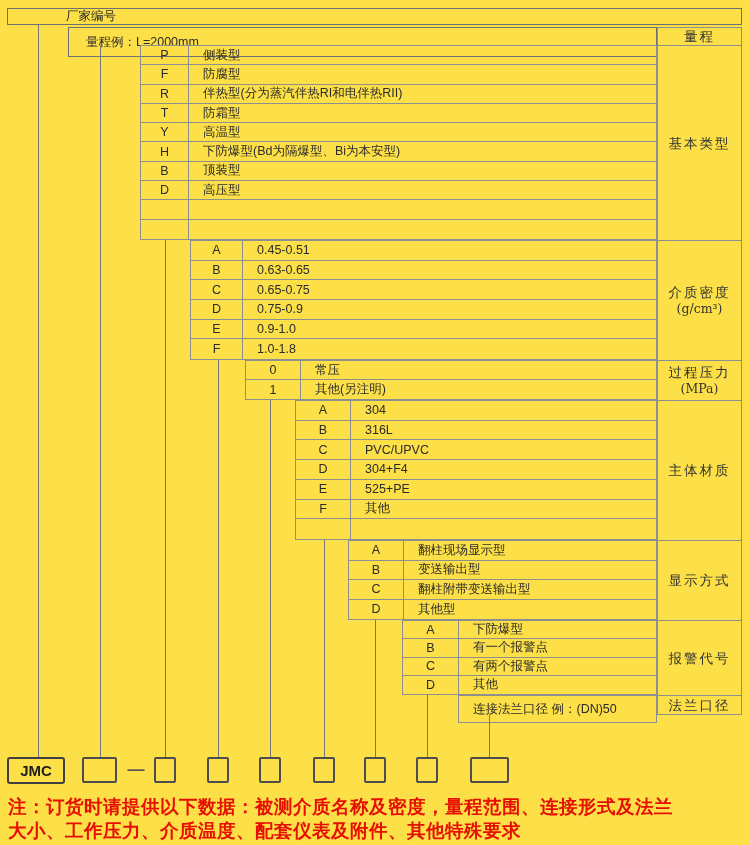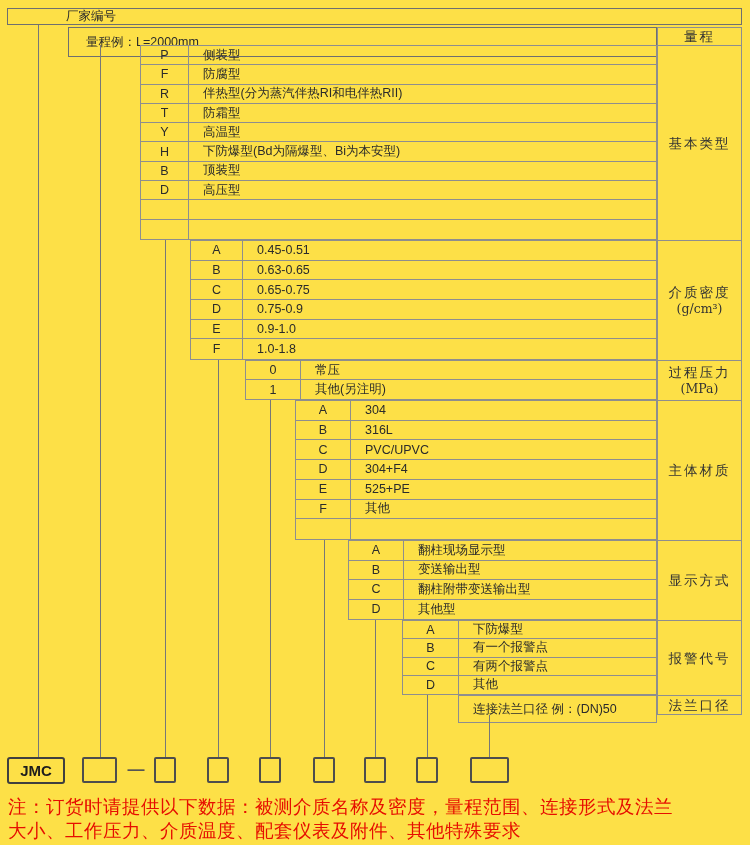--- a/index.html
+++ b/index.html
@@ -19,21 +19,21 @@
   .lab{border-bottom:1px solid var(--line);display:flex;flex-direction:column;align-items:center;justify-content:center;
        font-family:"DejaVu Serif","Liberation Serif",serif;font-size:13.5px;color:var(--lab);letter-spacing:2px;line-height:1.25;flex:none}
   .lab:last-child{border-bottom:none;flex:1}
   .lab .sub{letter-spacing:0;font-size:12.5px}
   .vline{position:absolute;width:1px;background:var(--conn)}
   .fillbox{position:absolute;top:757px;height:26px;border:2px solid var(--boxb);border-radius:2px;background:transparent}
   .jmc{position:absolute;left:7px;top:757px;width:58px;height:27px;border:2px solid #3f3f3f;border-radius:3px;
        display:flex;align-items:center;justify-content:center;font-weight:bold;font-size:15px;color:#1d1d1d}
   .dash{position:absolute;left:119px;top:757px;width:34px;height:26px;display:flex;align-items:center;justify-content:center;
         font-weight:bold;font-size:17px;color:#555}
-  .note{position:absolute;left:8px;top:795px;width:740px;font-size:18.5px;font-weight:normal;color:#e60e00;line-height:24px;letter-spacing:0.5px}
+  .note{position:absolute;left:8px;top:795px;width:740px;font-size:18.5px;font-weight:bold;color:#e60e00;line-height:24px;letter-spacing:0.5px}
 </style>
 </head>
 <body>
 
 <div class="canvas">
 
   <div class="obox" style="left:7px;top:8px;width:735px;height:17px;padding-left:58px">
     <span>厂家编号</span>
   </div>
   <div class="obox" style="left:68px;top:27px;width:589px;height:30px;padding-left:17px">

